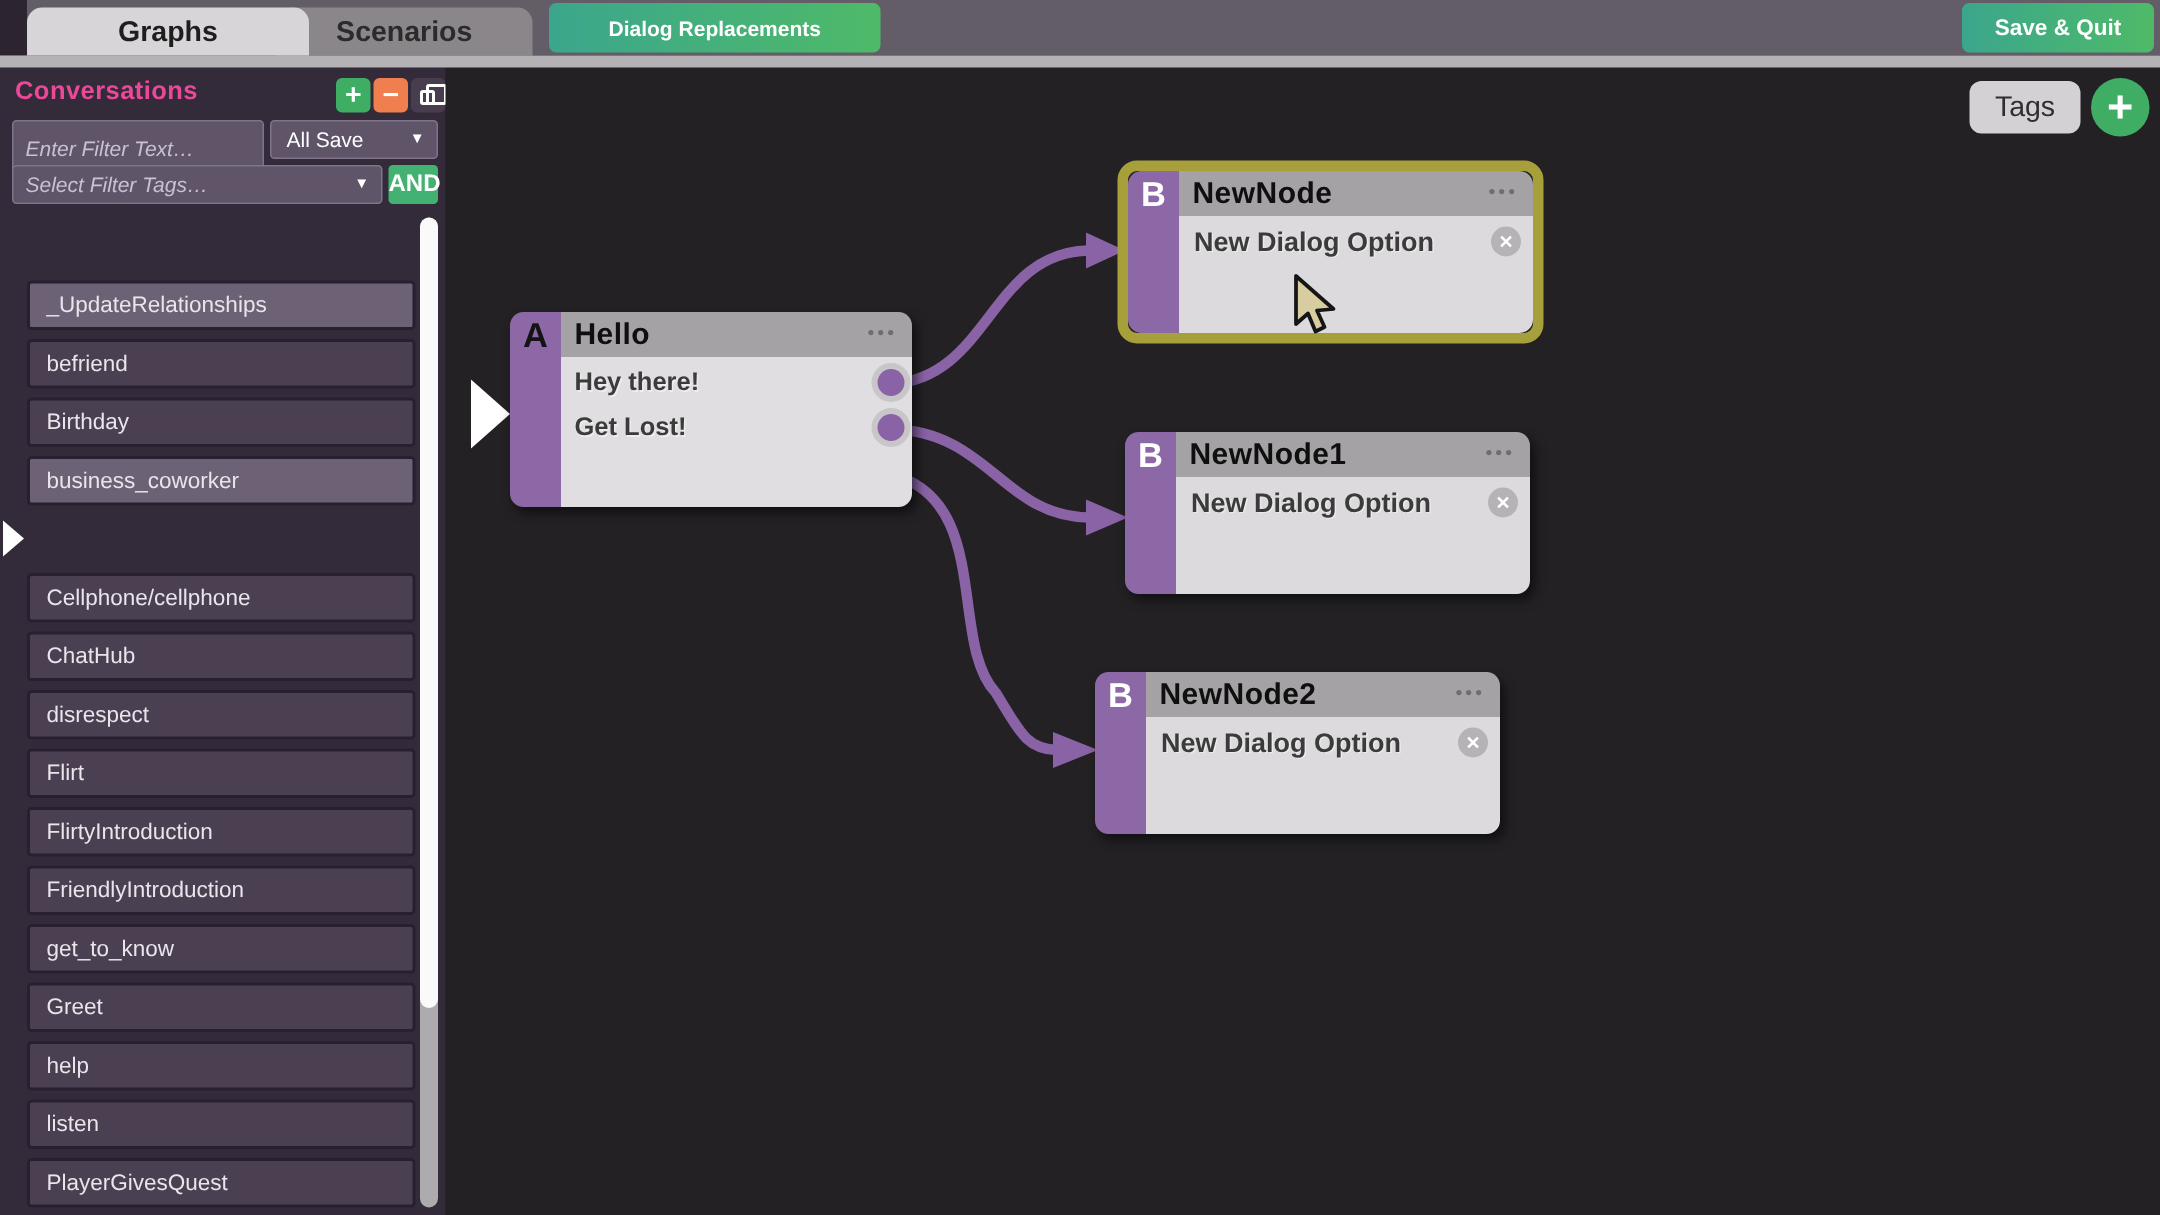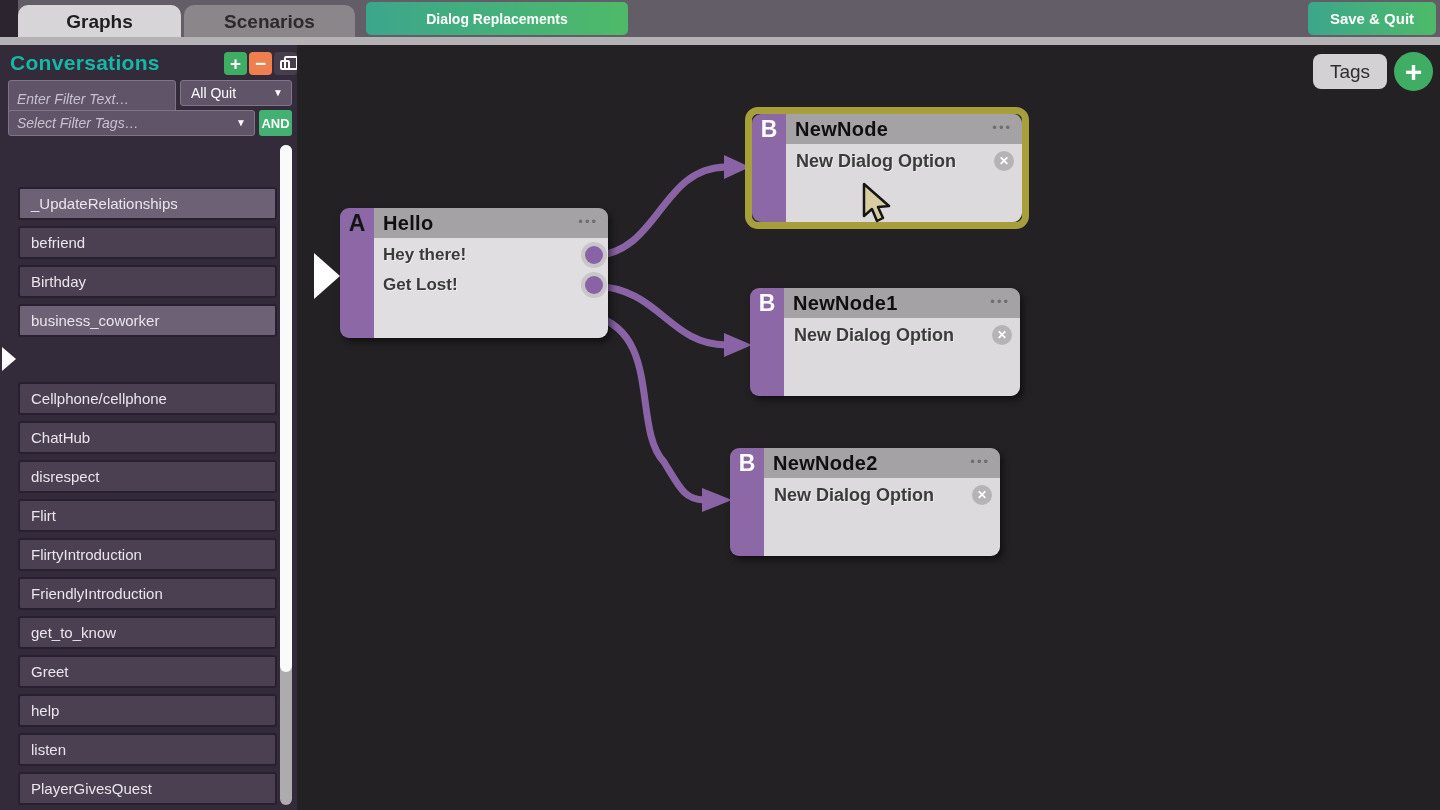--- a/index.html
+++ b/index.html
@@ -5,33 +5,33 @@
   * { margin:0; padding:0; box-sizing:border-box; }
   html,body { width:1440px; height:810px; overflow:hidden; background:#201e21;
               font-family:"Liberation Sans", sans-serif; }
   .app { position:relative; width:1440px; height:810px; }
 
   
   .topbar { position:absolute; left:0; top:0; width:1440px; height:37px; background:#625d66; }
   .topbar-corner { position:absolute; left:0; top:0; width:18px; height:37px; background:#2c2530; }
   .tab { position:absolute; top:5px; height:32px; border-radius:10px 10px 0 0;
          font-size:19px; font-weight:700; text-align:center; line-height:34px; color:#1e1e1e; cursor:default; }
-  .tab.active { left:18px; width:163px; background:#d8d5d8; z-index:3; }
+  .tab.active { left:18px; width:188px; background:#d8d5d8; z-index:3; }
   .tab.inactive { left:184px; width:171px; background:#8b8689; color:#2b2b2b; }
   .grad-btn { position:absolute; top:2px; height:33px; border:none; border-radius:5px;
               background:linear-gradient(90deg,#3ca68c,#4eba68); color:#fff;
               font-family:"Liberation Sans",sans-serif; font-size:14px; font-weight:700; cursor:pointer; }
-  .btn-dialog-repl { left:366px; width:262px; }
+  .btn-dialog-repl { left:366px; width:221px; }
   .btn-save-quit { left:1308px; width:128px; font-size:15px; }
   .tabstrip { position:absolute; left:0; top:37px; width:1440px; height:8px; background:#b4b2b4; z-index:2; }
 
   
   .sidebar { position:absolute; left:0; top:45px; width:297px; height:765px; background:#342b3a; }
-  .sb-title { position:absolute; left:10px; top:6px; font-size:21px; font-weight:600;
-              color:#14b8a6; letter-spacing:.3px; }
+  .sb-title { position:absolute; left:10px; top:6px; font-size:17px; font-weight:600;
+              color:#ec4899; letter-spacing:.3px; }
   .sb-btn { position:absolute; top:7px; width:23px; height:23px; border:none; border-radius:4px;
             color:#fff; font-size:19px; font-weight:700; line-height:21px; text-align:center;
             cursor:pointer; font-family:"Liberation Sans",sans-serif; padding:0; }
   .sb-add { left:224px; background:#3fae64; }
   .sb-remove { left:249px; background:#ef7f4f; }
   .sb-dup { left:274px; background:#473d4e; }
   .copy-icon { position:absolute; left:6px; top:8px; width:10px; height:10px;
                border:2px solid #fff; border-radius:2px; background:#473d4e; }
   .copy-icon::before { content:""; position:absolute; left:2px; top:-6px; width:10px; height:10px;
                border:2px solid #fff; border-radius:2px; }
@@ -40,21 +40,21 @@
                   color:#e9e3ee; font-size:14px; padding:0 8px;
                   font-family:"Liberation Sans",sans-serif; }
   .filter-input::placeholder { color:#c9c1d0; font-style:italic; opacity:1; }
   .dropdown { position:absolute; height:26px; background:#5f5468; border:1px solid #7f7489;
               border-radius:3px; color:#fff; font-size:14px; line-height:24px; cursor:pointer; }
   .dd-mods { left:180px; top:35px; width:112px; padding-left:10px; }
   .dd-tags { left:8px; top:65px; width:247px; padding-left:8px; }
   .dd-tags .ph { color:#c9c1d0; font-style:italic; }
   .dd-arrow { position:absolute; right:8px; top:0; font-size:10px; color:#fff; line-height:24px; }
   .and-btn { position:absolute; left:259px; top:65px; width:33px; height:26px; border:none;
-             border-radius:3px; background:#43b171; color:#fff; font-size:13px; font-weight:700;
+             border-radius:3px; background:#43b171; color:#fff; font-size:16px; font-weight:700;
              cursor:pointer; font-family:"Liberation Sans",sans-serif; }
   .conv-list { position:absolute; left:0; top:96px; width:297px; height:669px; }
   .item { position:absolute; left:18px; width:259px; height:33px; border-radius:3px;
           background:#4a4052; border:2px solid #282031; color:#e9e5eb; font-size:15px;
           line-height:29px; padding-left:11px; cursor:pointer; white-space:nowrap; overflow:hidden; }
   .item.light { background:#6d6176; }
   .sel-arrow { position:absolute; left:2px; width:0; height:0;
                border-top:12px solid transparent; border-bottom:12px solid transparent;
                border-left:14px solid #fff; }
   .scroll-track { position:absolute; left:280px; top:100px; width:12px; height:660px;
@@ -127,21 +127,21 @@
   <aside class="sidebar">
     <div class="sb-title">Conversations</div>
     <button class="sb-btn sb-add">+</button>
     <button class="sb-btn sb-remove">−</button>
     <button class="sb-btn sb-dup">
         <span class="copy-icon"></span>
       </button>
 
     <input class="filter-input" placeholder="Enter Filter Text…" style="">
     <div class="dropdown dd-mods">
-      <span>All Quit</span>
+      <span>All Save</span>
       <span class="dd-arrow">▼</span>
     </div>
     <div class="dropdown dd-tags">
       <span class="ph">Select Filter Tags…</span>
       <span class="dd-arrow">▼</span>
     </div>
     <button class="and-btn">AND</button>
 
     <div class="conv-list">
       <div class="item light" style="top:46px">_UpdateRelationships</div>

